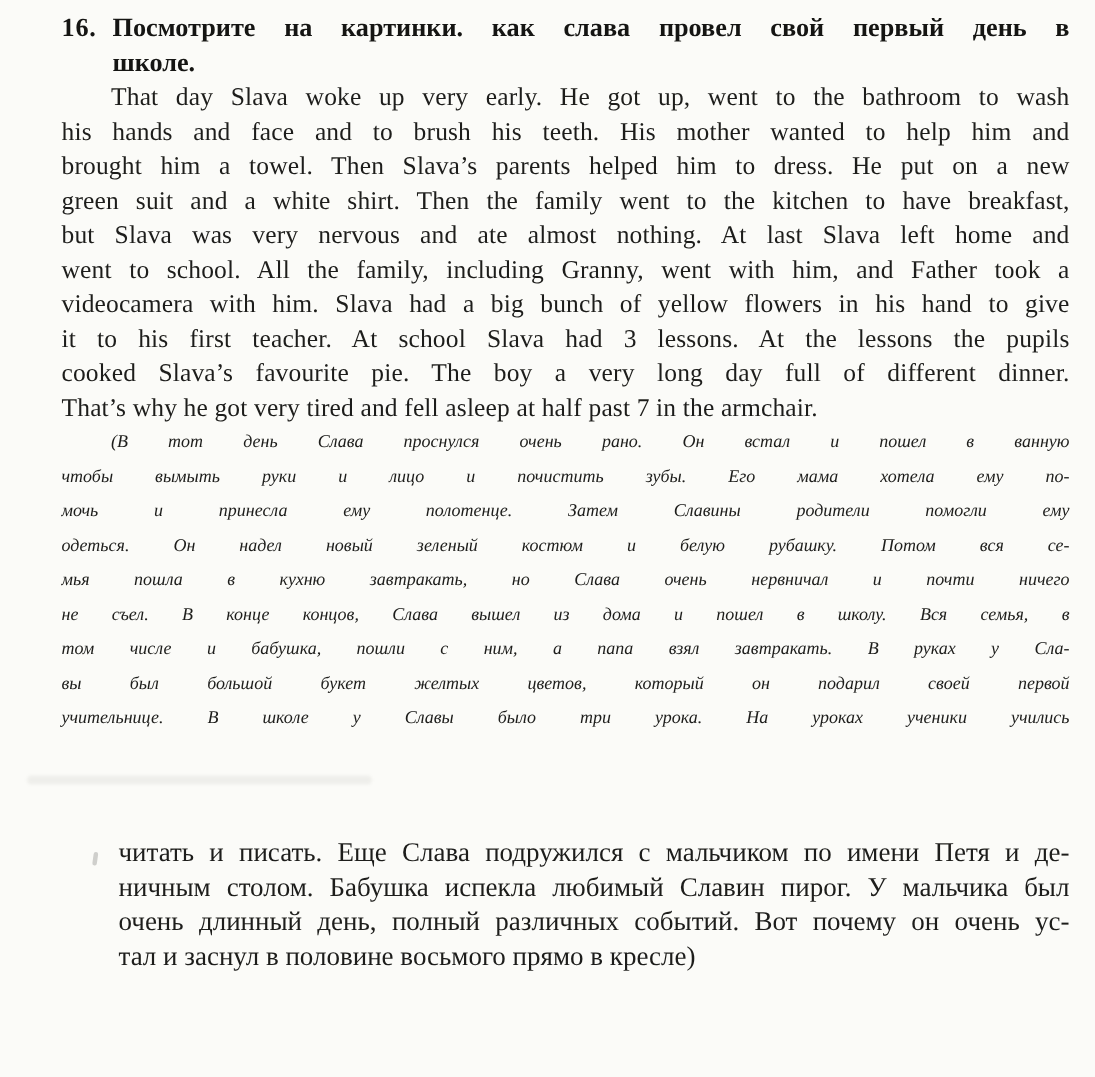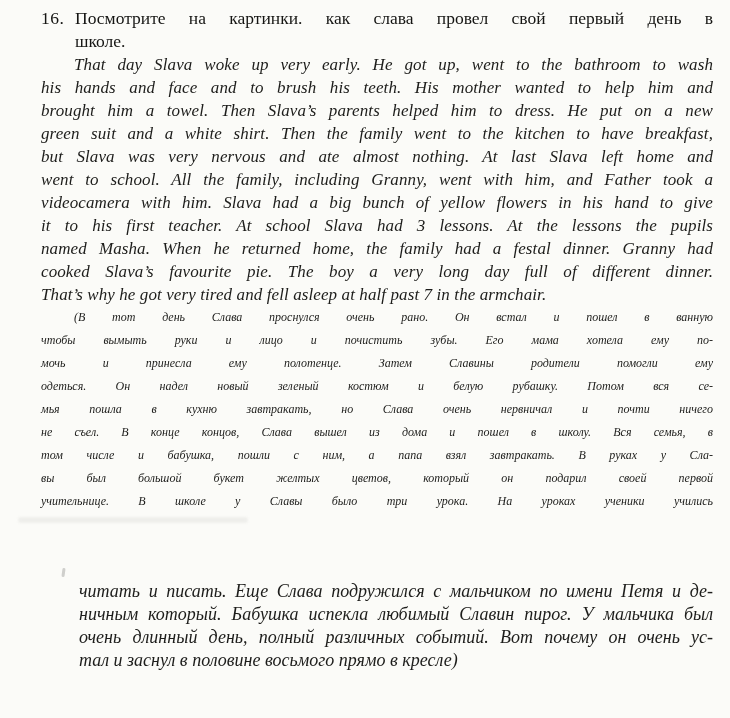--- a/index.html
+++ b/index.html
@@ -20,45 +20,43 @@
     text-align: justify;
     text-align-last: justify;
     line-height: 23px;
     white-space: normal;
   }
   .ln.endline { text-align-last: left; }
   .ln.indent { text-indent: 33px; }
 
   .heading {
     display: flex;
-    font-weight: 400;
+    font-weight: 700;
     font-size: 17.5px;
     line-height: 23px;
     color: #151513;
     justify-content: flex-end;
   }
   .heading .ex-num {
     flex: none;
     width: 34px;
     letter-spacing: 0.5px;
   }
   .heading .ex-title { flex: 1 1 auto; }
 
   .para-english {
     font-size: 17px;
     letter-spacing: 0.1px;
-    font-style: italic;
   }
   .para-russian {
     font-size: 12px;
     font-style: italic;
   }
   .para-russian-cont {
     font-size: 18px;
-    font-style: italic;
     margin-top: 67px;
     margin-left: 38px;
   }
   .scan-artifact {
     position: absolute;
     left: 62px;
     top: 568px;
     width: 3px;
     height: 9px;
     background: #9a9a96;
@@ -93,21 +91,20 @@
 
   <div class="para-english">
     <div class="ln indent">That day Slava woke up very early. He got up, went to the bathroom to wash</div>
     <div class="ln">his hands and face and to brush his teeth. His mother wanted to help him and</div>
     <div class="ln">brought him a towel. Then Slava’s parents helped him to dress. He put on a new</div>
     <div class="ln">green suit and a white shirt. Then the family went to the kitchen to have breakfast,</div>
     <div class="ln">but Slava was very nervous and ate almost nothing. At last Slava left home and</div>
     <div class="ln">went to school. All the family, including Granny, went with him, and Father took a</div>
     <div class="ln">videocamera with him. Slava had a big bunch of yellow flowers in his hand to give</div>
     <div class="ln">it to his first teacher. At school Slava had 3 lessons. At the lessons the pupils</div>
-    <div class="ln">named Masha. When he returned home, the family had a festal dinner. Granny had</div>
     <div class="ln">cooked Slava’s favourite pie. The boy a very long day full of different dinner.</div>
     <div class="ln endline">That’s why he got very tired and fell asleep at half past 7 in the armchair.</div>
   </div>
 
   <div class="para-russian">
     <div class="ln indent">(В тот день Слава проснулся очень рано. Он встал и пошел в ванную</div>
     <div class="ln">чтобы вымыть руки  и лицо и почистить зубы. Его мама хотела ему по-</div>
     <div class="ln">мочь и принесла ему полотенце. Затем Славины родители помогли ему</div>
     <div class="ln">одеться. Он надел новый зеленый костюм и белую рубашку. Потом вся се-</div>
     <div class="ln">мья пошла в кухню завтракать, но Слава очень нервничал и почти ничего</div>
@@ -115,18 +112,18 @@
     <div class="ln">том числе и бабушка, пошли с ним, а папа взял завтракать. В руках у Сла-</div>
     <div class="ln">вы был большой букет желтых цветов, который он подарил своей первой</div>
     <div class="ln">учительнице. В школе у Славы было три урока. На уроках ученики учились</div>
   </div>
 
   <div class="scan-smudge"></div>
   <div class="scan-artifact"></div>
 
   <div class="para-russian-cont">
     <div class="ln">читать и писать. Еще Слава подружился с мальчиком по имени Петя и де-</div>
-    <div class="ln">ничным который. Бабушка испекла любимый Славин пирог. У мальчика был</div>
+    <div class="ln">ничным столом. Бабушка испекла любимый Славин пирог. У мальчика был</div>
     <div class="ln">очень длинный день, полный различных событий. Вот почему он очень ус-</div>
     <div class="ln endline">тал  и заснул в половине восьмого прямо в кресле)</div>
   </div>
 
 </div>
 
 </body></html>

